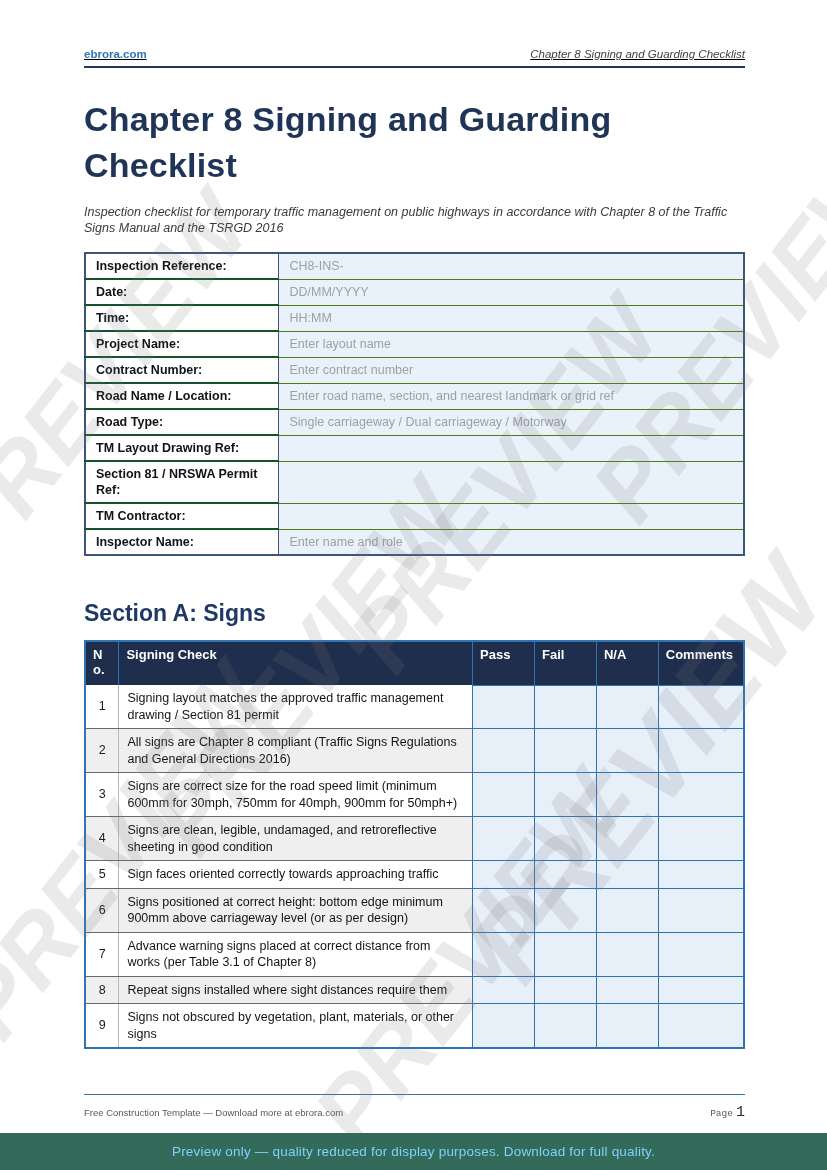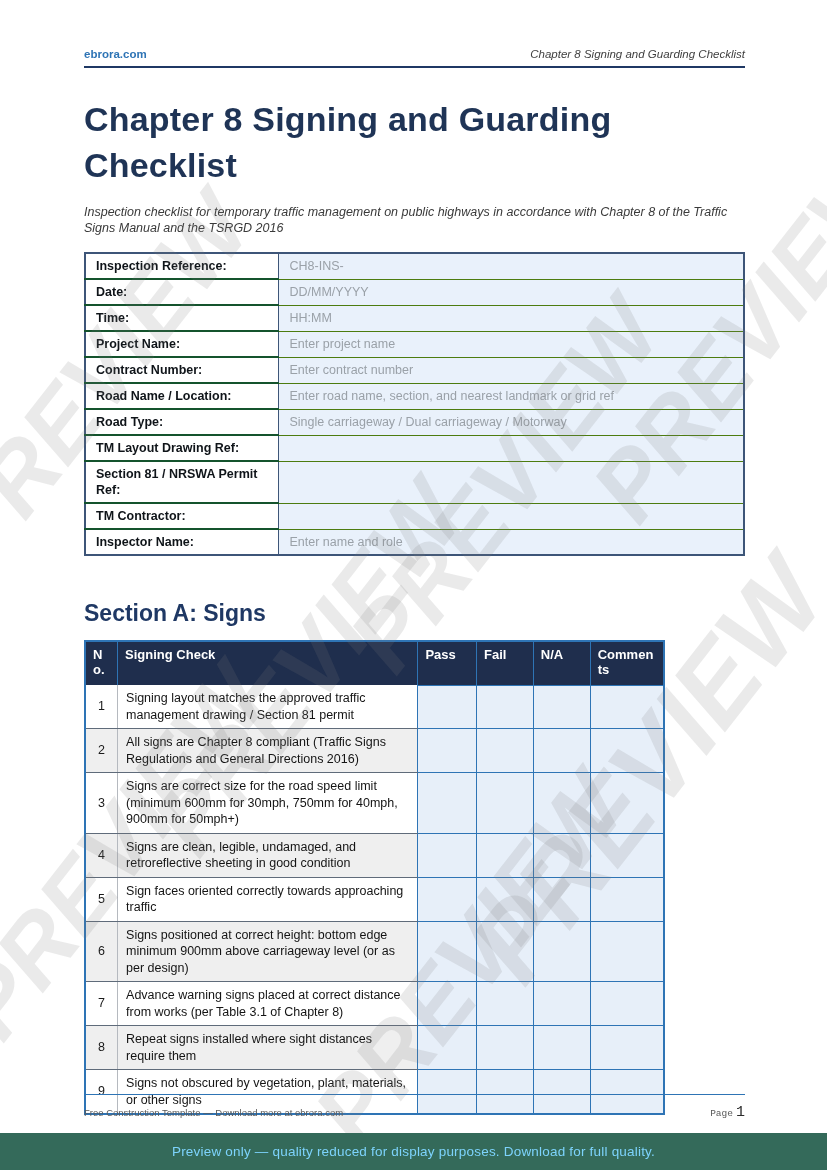--- a/index.html
+++ b/index.html
@@ -17,20 +17,21 @@
   .content { padding: 0 82px 0 84px; }
 
   
   .top-header {
     padding-top: 48px;
     padding-bottom: 6px;
     border-bottom: 2px solid #1f3864;
     display: flex;
     justify-content: space-between;
     align-items: center;
+    text-decoration: underline;
   }
   .site-link { color: #2e74b5; font-weight: bold; font-size: 11.5px; text-decoration: none; }
   .running-title { color: #404040; font-style: italic; font-size: 11.5px; }
 
   
   h1.doc-title {
     margin-top: 28px;
     color: #1f3456;
     font-size: 34px;
     line-height: 46px;
@@ -76,21 +77,21 @@
   h2.section-heading {
     margin-top: 44px;
     color: #1f3864;
     font-size: 23px;
     font-weight: bold;
   }
 
   
   table.checklist {
     margin-top: 13px;
-    width: 581px;
+    width: 661px;
     border-collapse: collapse;
     border: 2px solid #2e74b5;
   }
   table.checklist th {
     background: #1f2e4d;
     color: #ffffff;
     font-size: 13px;
     font-weight: bold;
     text-align: left;
     padding: 5px 7px;
@@ -200,21 +201,21 @@
         <tr>
           <td class="form-label">Date:</td>
           <td class="form-value">DD/MM/YYYY</td>
         </tr>
         <tr>
           <td class="form-label">Time:</td>
           <td class="form-value">HH:MM</td>
         </tr>
         <tr>
           <td class="form-label">Project Name:</td>
-          <td class="form-value">Enter project name</td>
+          <td class="form-value">Enter layout name</td>
         </tr>
         <tr>
           <td class="form-label">Contract Number:</td>
           <td class="form-value">Enter contract number</td>
         </tr>
         <tr>
           <td class="form-label">Road Name / Location:</td>
           <td class="form-value">Enter road name, section, and nearest landmark or grid ref</td>
         </tr>
         <tr>

